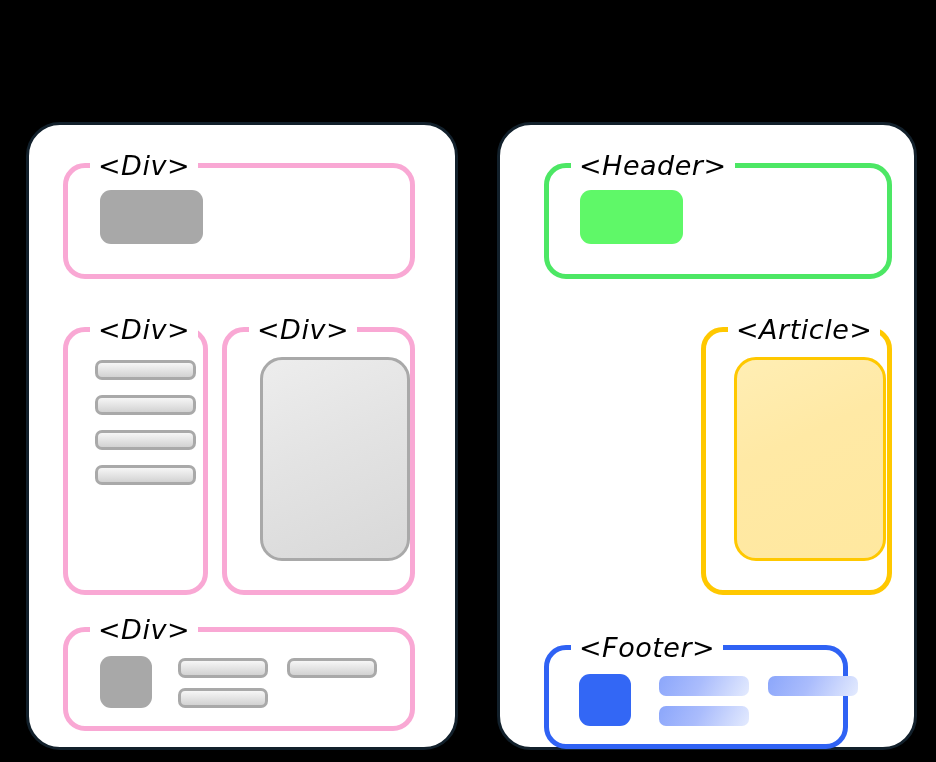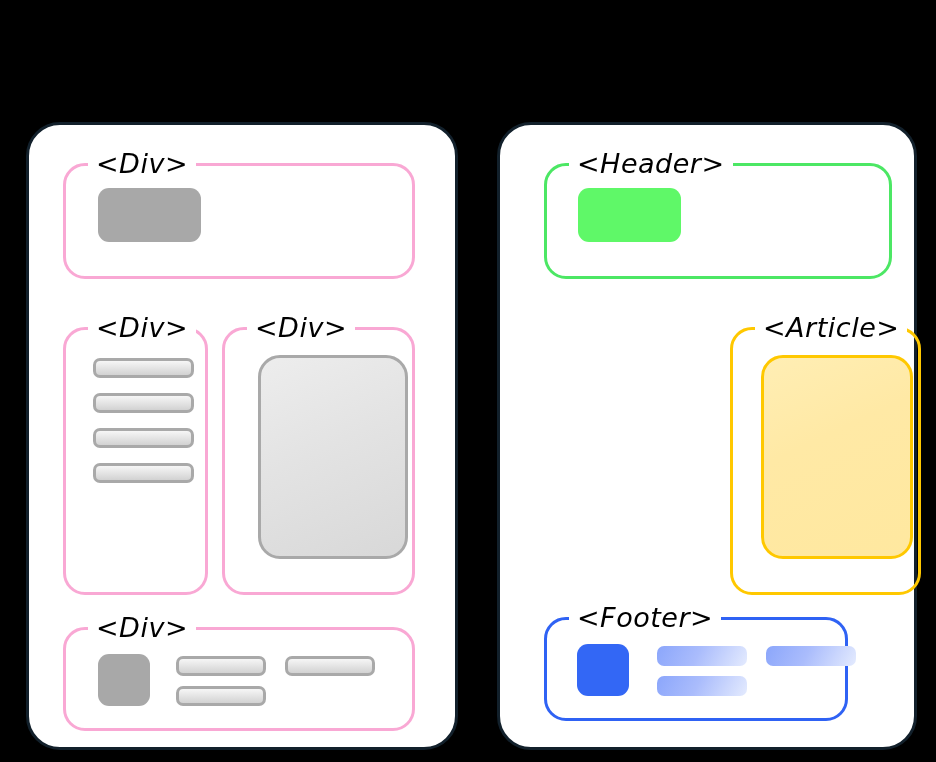--- a/index.html
+++ b/index.html
@@ -19,21 +19,21 @@
     border-radius:34px;
     box-sizing:border-box;
   }
   #card-left {left:26px; top:122px; width:432px; height:628px;}
   #card-right{left:497px;top:122px; width:420px; height:628px;}
 
   
   .group{
     position:absolute;
     box-sizing:border-box;
-    border:3px solid #f9a8d4;
+    border:5px solid #f9a8d4;
     border-radius:22px;
     background:transparent;
   }
   .group > .legend{
     position:absolute;
     top:-17px;
     left:22px;
     padding:0 8px;
     background:#ffffff;
     color:#000000;
@@ -127,26 +127,26 @@
   </div>
 
   <div class="card" id="card-right">
 
     <div class="group green" style="left:44px; top:38px; width:348px; height:116px;">
       <span class="legend">&lt;Header&gt;</span>
       <div class="block sq-green" style="left:31px; top:22px; width:103px; height:54px;"></div>
     </div>
 
 
-    <div class="group yellow" style="left:201px; top:202px; width:191px; height:268px;margin-left:29px;">
+    <div class="group yellow" style="left:201px; top:202px; width:191px; height:268px;">
       <span class="legend">&lt;Article&gt;</span>
       <div class="block panel-yellow" style="left:28px; top:25px; width:152px; height:204px;"></div>
     </div>
 
-    <div class="group blue" style="left:44px; top:492px; width:304px; height:104px;">
+    <div class="group blue" style="left:44px; top:520px; width:304px; height:104px;">
       <span class="legend">&lt;Footer&gt;</span>
       <div class="block sq-blue" style="left:30px; top:24px; width:52px; height:52px;"></div>
       <div class="block bar-blue" style="left:110px; top:26px; width:90px; height:20px;"></div>
       <div class="block bar-blue" style="left:110px; top:56px; width:90px; height:20px;"></div>
       <div class="block bar-blue" style="left:219px; top:26px; width:90px; height:20px;"></div>
     </div>
   </div>
 
 </div>
 

